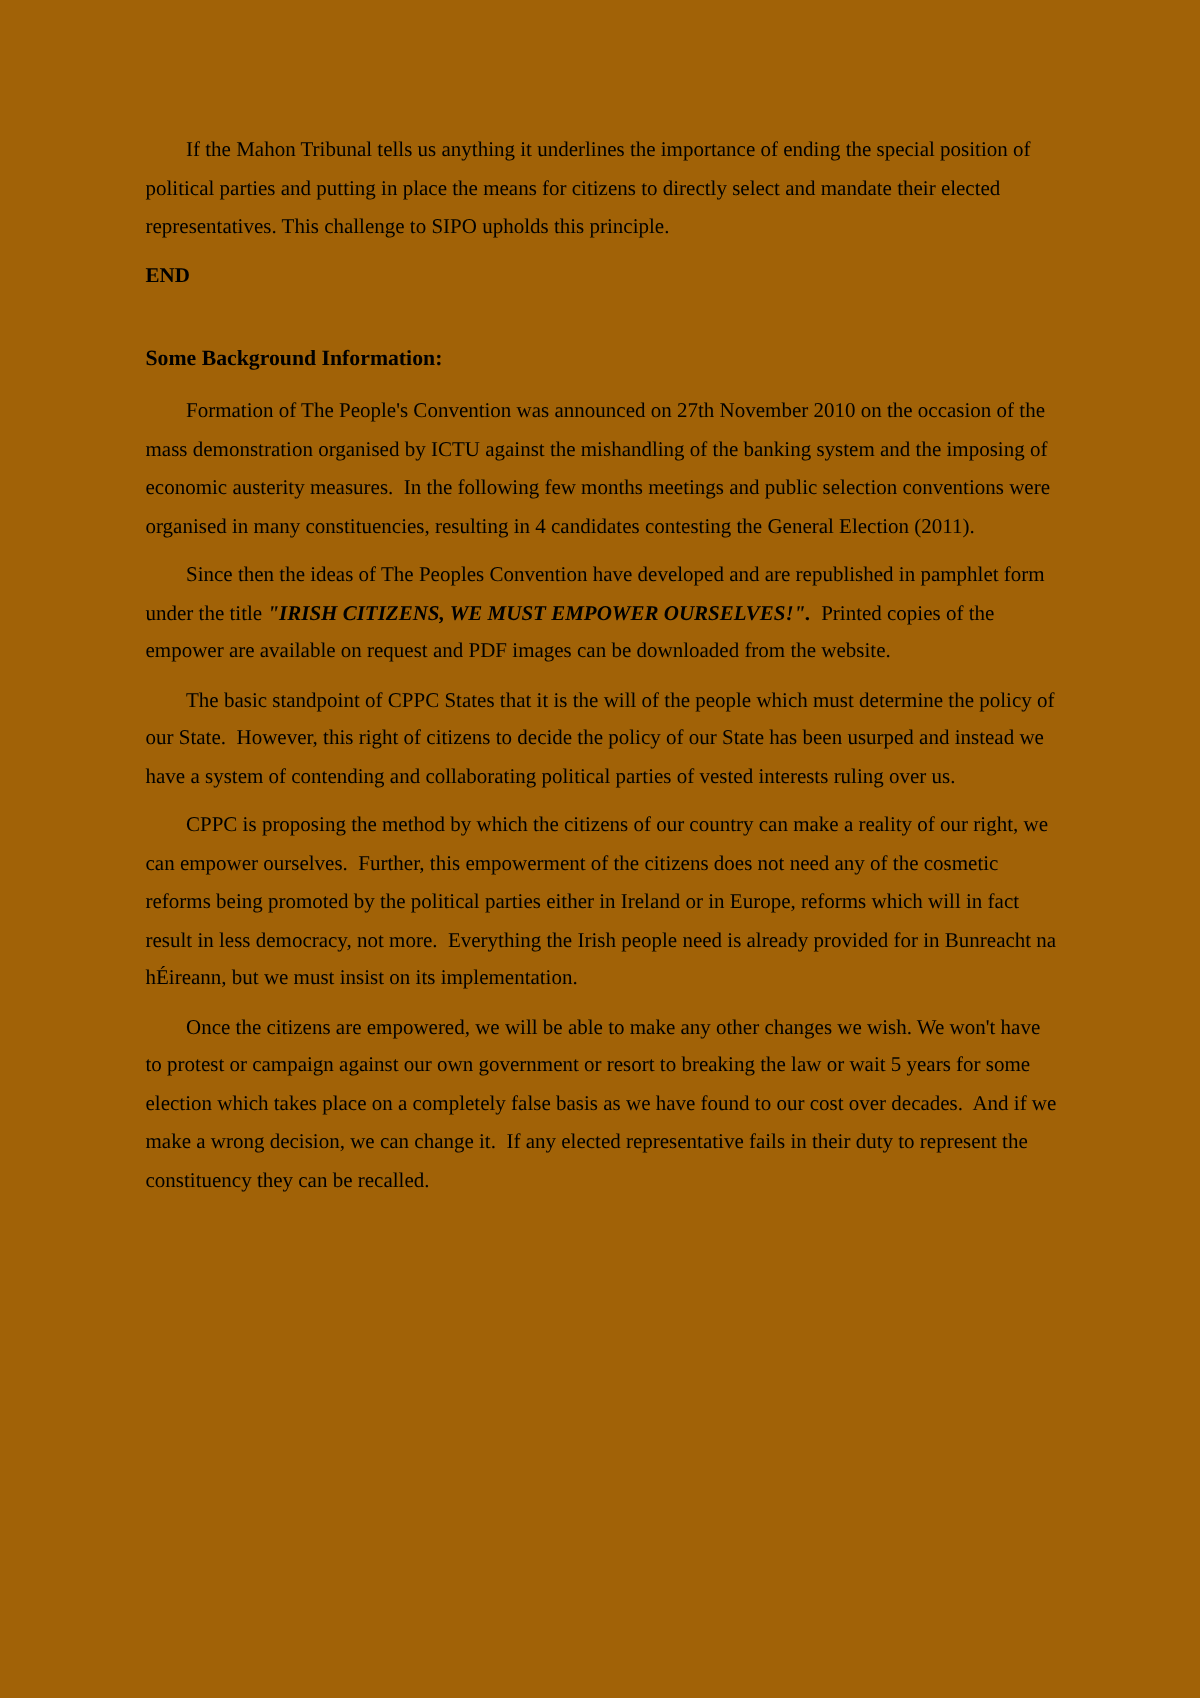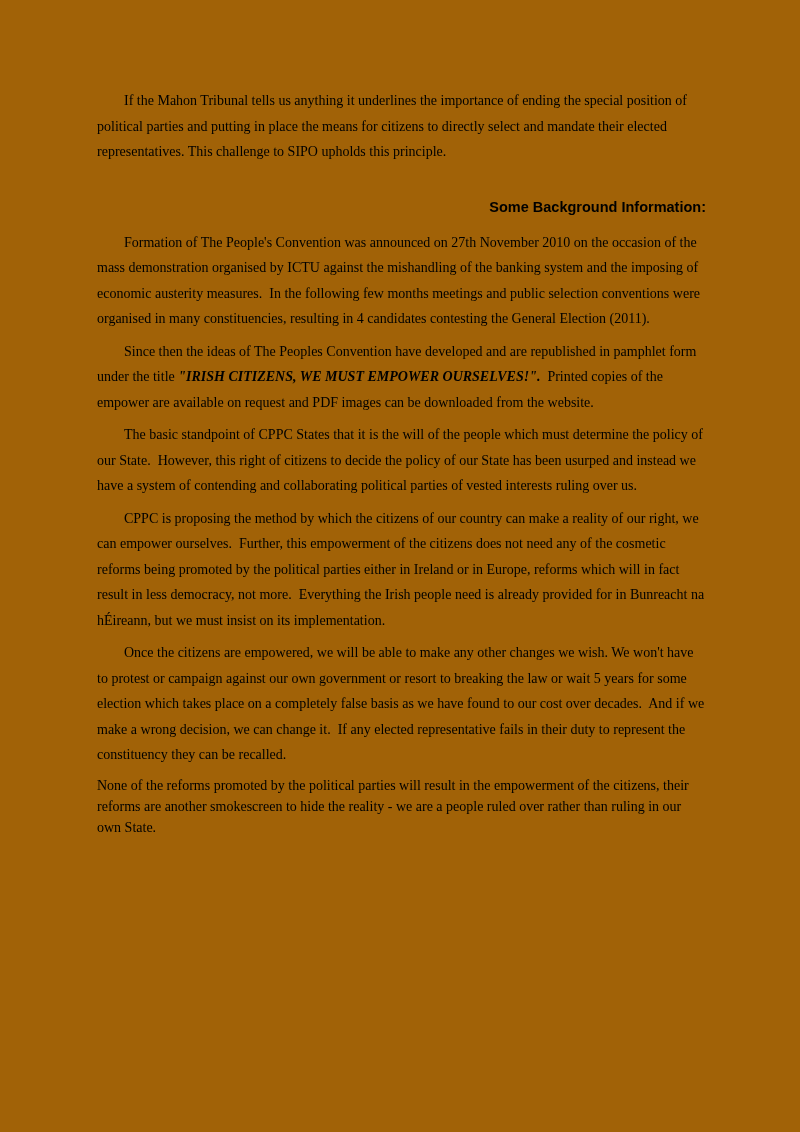--- a/index.html
+++ b/index.html
@@ -28,27 +28,26 @@
   }
   .end-marker {
     font-family: "Liberation Serif", "DejaVu Serif", serif;
     font-size: 14px;
     font-weight: bold;
     line-height: 25.5px;
     margin: 0 0 7px 0;
     text-indent: 0;
   }
   .section-heading {
-    font-family: Liberation Sans, sans-serif;
+    font-family: Liberation Serif, serif;
     font-size: 14.5px;
     font-weight: bold;
     line-height: 20px;
     margin: 0 0 13px 0;
     color: #000000;
-    text-align: right;
   }
   .section-heading.first {
     margin-top: 32px;
   }
   .section-heading.second {
     margin-top: 1px;
   }
   .pamphlet-title {
     font-weight: bold;
     font-style: italic;
@@ -67,30 +66,30 @@
     white-space: pre-wrap;
   }
 </style>
 </head>
 <body>
 
 <div class="page">
 
   <p class="body-para">If the Mahon Tribunal tells us anything it underlines the importance of ending the special position of political parties and putting in place the means for citizens to directly select and mandate their elected representatives. This challenge to SIPO upholds this principle.</p>
 
+  <p class="end-marker">END</p>
 
   <h2 class="section-heading first">Some Background Information:</h2>
 
   <p class="body-para">Formation of The People's Convention was announced on 27th November 2010 on the occasion of the mass demonstration organised by ICTU against the mishandling of the banking system and the imposing of economic austerity measures.  In the following few months meetings and public selection conventions were organised in many constituencies, resulting in 4 candidates contesting the General Election (2011).</p>
 
   <p class="body-para"><span>Since then the ideas of The Peoples Convention have developed and are republished in pamphlet form under the title </span><span class="pamphlet-title">"IRISH CITIZENS, WE MUST EMPOWER OURSELVES!".</span><span>  Printed copies of the empower are available on request and PDF images can be downloaded from the website.</span></p>
 
 
   <p class="body-para">The basic standpoint of CPPC States that it is the will of the people which must determine the policy of our State.  However, this right of citizens to decide the policy of our State has been usurped and instead we have a system of contending and collaborating political parties of vested interests ruling over us.</p>
 
   <p class="body-para">CPPC is proposing the method by which the citizens of our country can make a reality of our right, we can empower ourselves.  Further, this empowerment of the citizens does not need any of the cosmetic reforms being promoted by the political parties either in Ireland or in Europe, reforms which will in fact result in less democracy, not more.  Everything the Irish people need is already provided for in Bunreacht na hÉireann, but we must insist on its implementation.</p>
 
   <p class="body-para">Once the citizens are empowered, we will be able to make any other changes we wish. We won't have to protest or campaign against our own government or resort to breaking the law or wait 5 years for some election which takes place on a completely false basis as we have found to our cost over decades.  And if we make a wrong decision, we can change it.  If any elected representative fails in their duty to represent the constituency they can be recalled.</p>
 
-  <p class="body-para tight-para">None of the reforms promoted by the political parties will result in the empowerment of the citizens, their reforms are another smokescreen to hide the reality - we are a people ruled over rather than ruling in our own State.</p>
 
 
 </div>
 
 </body></html>

